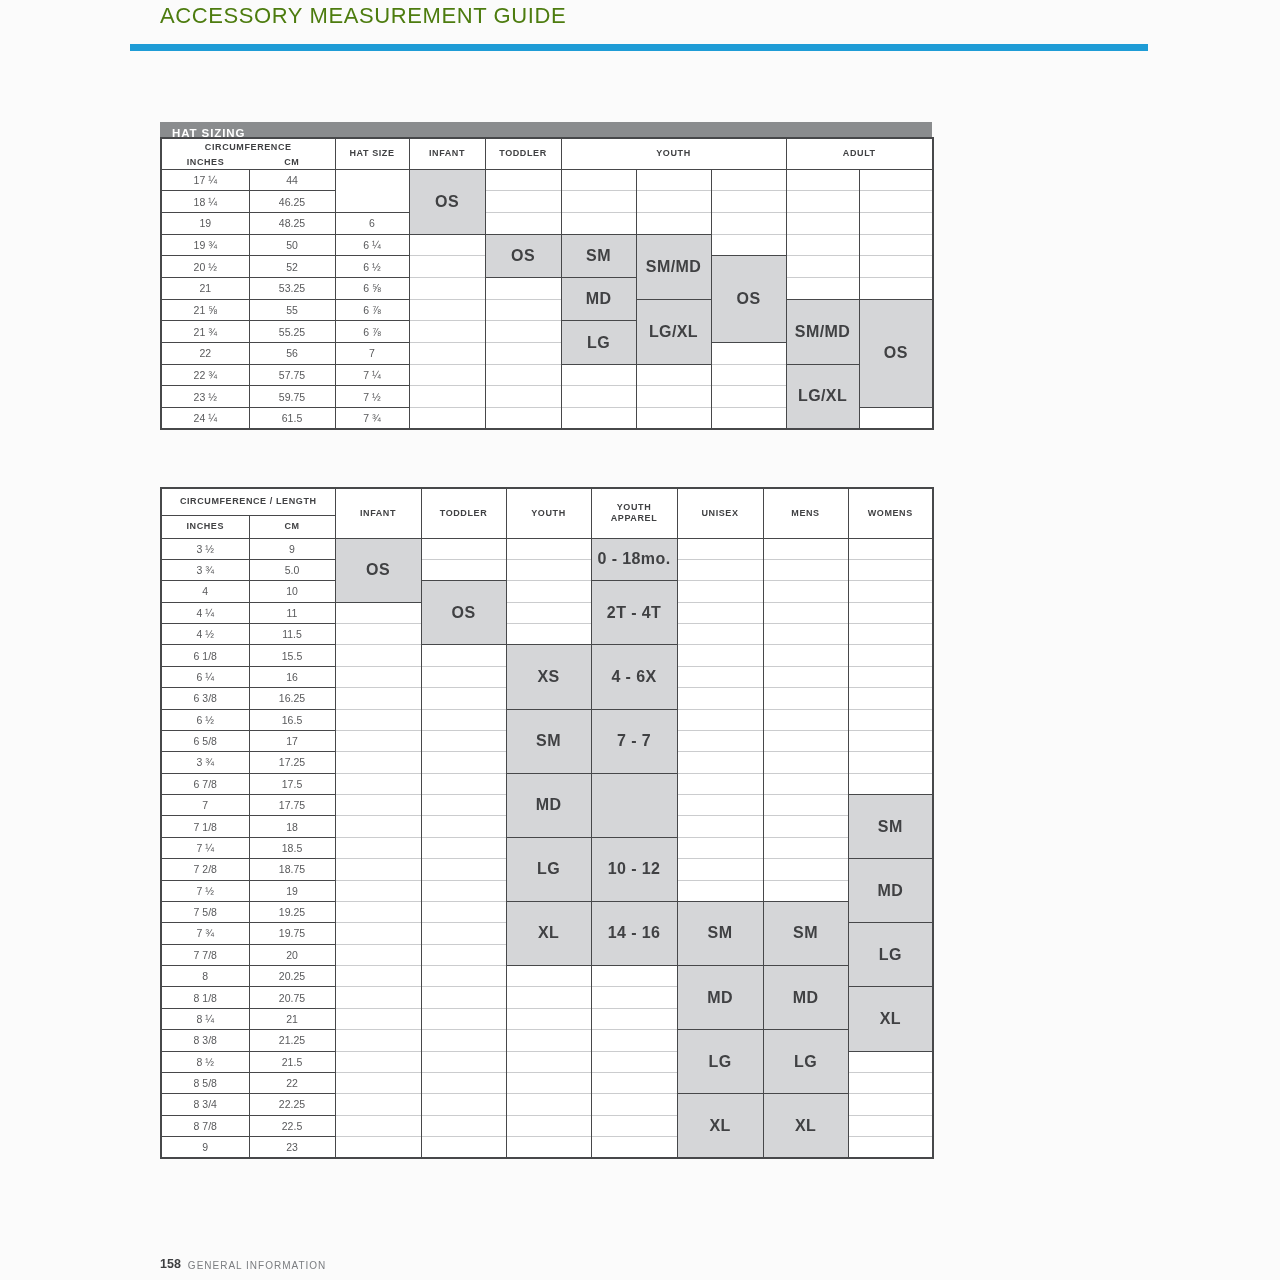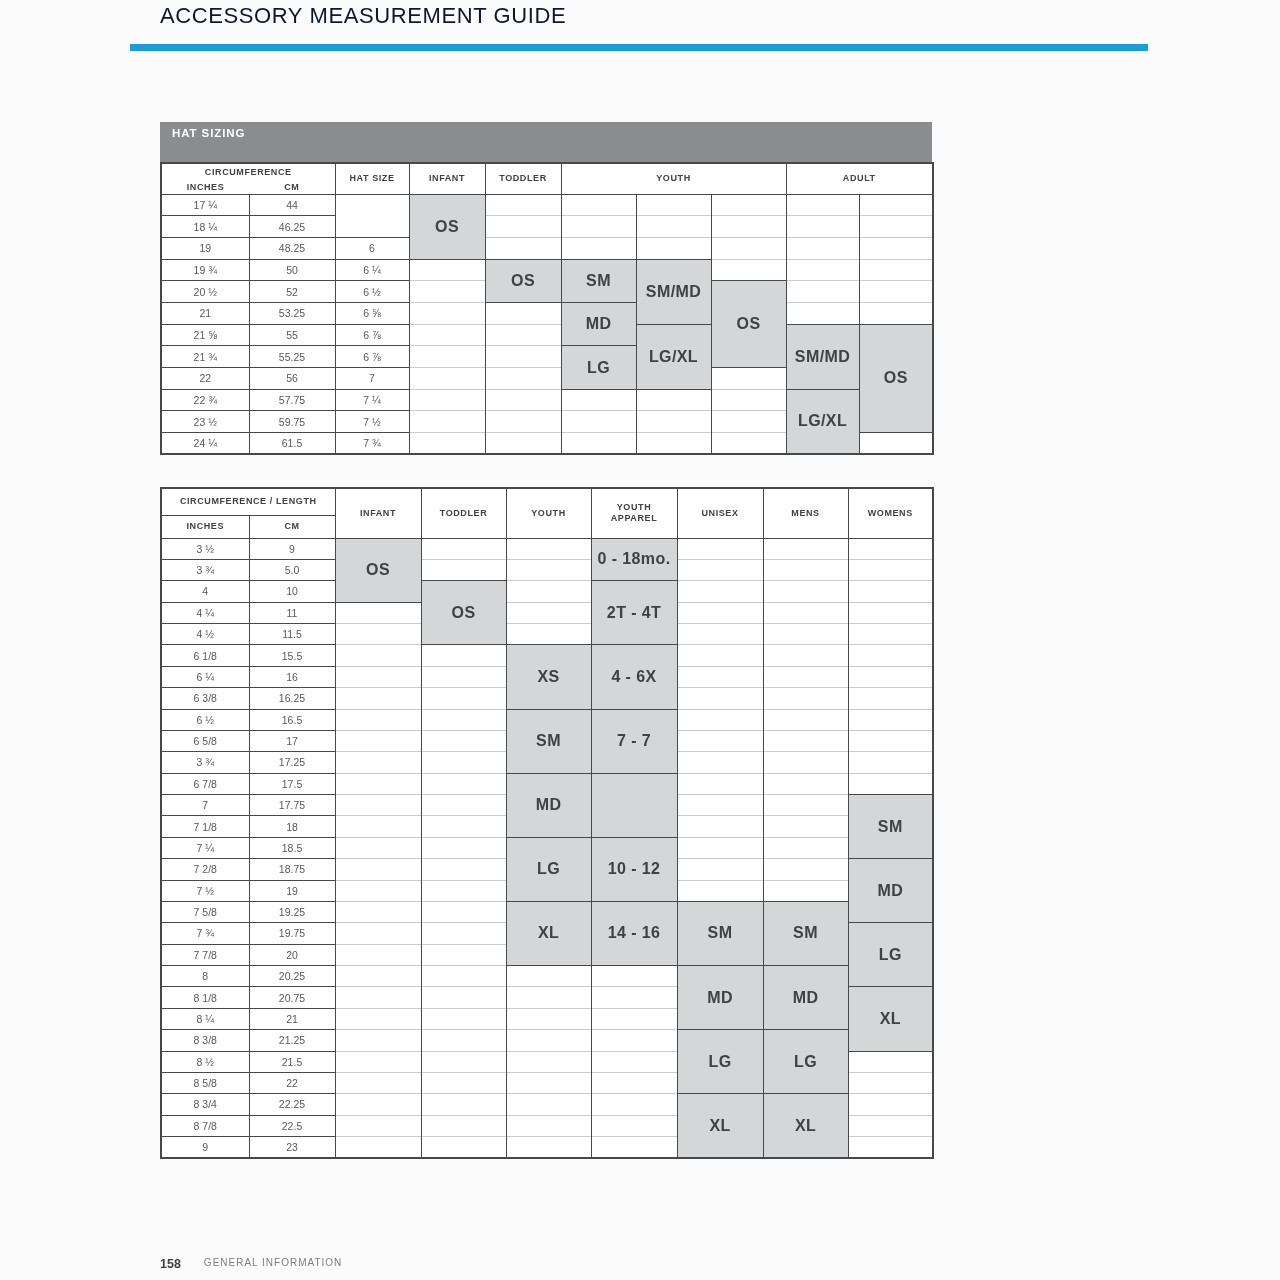--- a/index.html
+++ b/index.html
@@ -13,31 +13,31 @@
   body{
     width:1280px;height:1280px;
     background:#FBFBFB;
     font-family:"Liberation Sans",sans-serif;
     position:relative;
     overflow:hidden;
   }
   .page-title{
     position:absolute;left:160px;top:3px;
     font-size:22px;letter-spacing:.6px;
-    color:#0f172a;font-weight:400;
+    color:#4d7c0f;font-weight:400;
   }
   .accent-bar{
     position:absolute;left:130px;top:44px;
     width:1018px;height:7px;background:#1E9CD6;
   }
   .tablewrap{position:absolute;left:160px;}
   .wrap-hat{top:122px;}
   .wrap-glove{top:487px;}
   .table-titlebar{
-    width:760px;height:40px;background:#8A8C8E;
+    width:760px;height:15px;background:#8A8C8E;
     color:#fff;font-weight:bold;font-size:11.5px;
     letter-spacing:.9px;line-height:23px;padding-left:12px;
   }
   table.sizing{
     border-collapse:collapse;table-layout:fixed;
     width:772px;border:2px solid var(--dark);
     background:#fff;
   }
   table.sizing th,table.sizing td{
     padding:0;text-align:center;vertical-align:middle;
@@ -73,21 +73,21 @@
   }
   table.sizing td.size-merge{
     border:1.5px solid var(--dark);
     background:var(--gray);
     font-size:16px;font-weight:bold;color:var(--head);
     letter-spacing:.4px;
   }
   table.sizing td.mergedwhite{border:1.5px solid var(--dark);}
   .footer{
     position:absolute;left:160px;top:1257px;
-    display:flex;align-items:flex-start;gap:23px;
+    display:flex;align-items:flex-end;gap:7px;
   }
   .footer .pagenum{font-size:12.5px;font-weight:bold;color:#3E3F41;}
   .footer .flabel{font-size:10px;color:#7B7D80;letter-spacing:1px;}
 </style>
 </head>
 <body>
 
 <div class="page-title">ACCESSORY MEASUREMENT GUIDE</div>
 <div class="accent-bar"></div>
 

